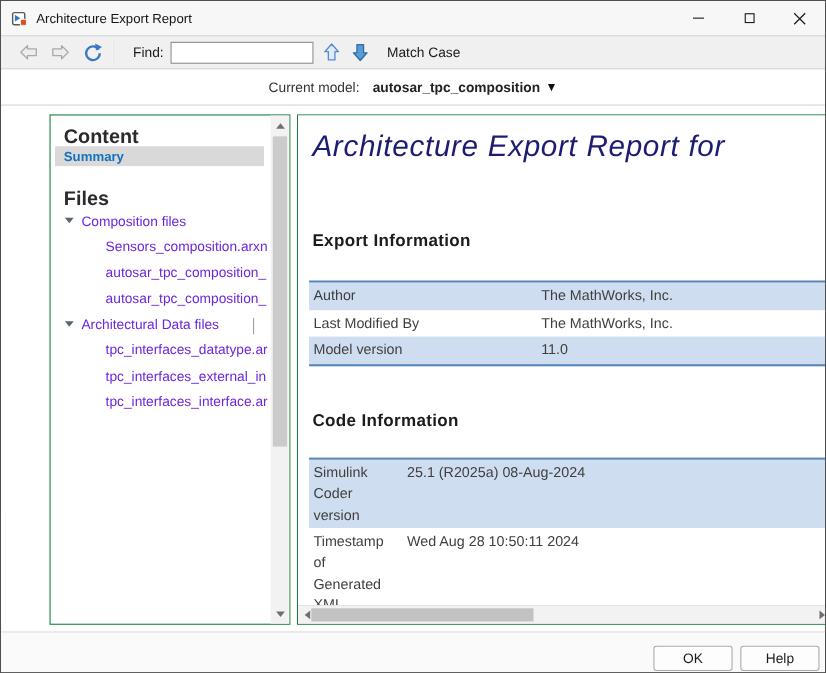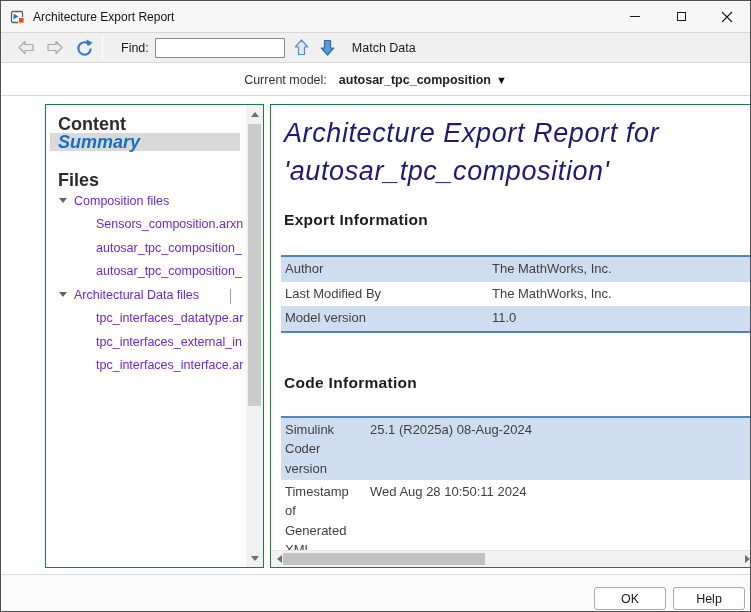--- a/index.html
+++ b/index.html
@@ -39,21 +39,21 @@
   .sb-thumb { position:absolute; background:#cbcbcb; }
   .sb-arrow { position:absolute; display:flex; align-items:center; justify-content:center; }
   .tri-up { width:0; height:0; border-left:4px solid transparent; border-right:4px solid transparent; border-bottom:5px solid #6f6f6f; }
   .tri-down { width:0; height:0; border-left:4px solid transparent; border-right:4px solid transparent; border-top:5px solid #6f6f6f; }
   .tri-left { width:0; height:0; border-top:4px solid transparent; border-bottom:4px solid transparent; border-right:5px solid #6f6f6f; }
   .tri-right { width:0; height:0; border-top:4px solid transparent; border-bottom:4px solid transparent; border-left:5px solid #6f6f6f; }
 
   
   .lp-heading { position:absolute; left:12px; font-size:18px; font-weight:bold; color:#2b2b2b; }
   .summary-bar { position:absolute; left:4px; top:28px; width:190px; height:18px; background:var(--selection-gray,#d9d9d9); display:flex; align-items:center; }
-  .summary-text { margin-left:8px; font-size:18px; font-weight:bold; color:var(--link-blue,#1670c0);font-style:italic; }
+  .summary-text { margin-left:8px; font-size:12px; font-weight:bold; color:var(--link-blue,#1670c0); }
   .tree { position:absolute; left:0; top:84px; right:4px; overflow:hidden; }
   .tree-row { height:23.5px; display:flex; align-items:center; white-space:nowrap; overflow:hidden; font-size:12.5px; color:#6d28d9; }
   .tree-row.parent { padding-left:13px; }
   .tree-row.child { padding-left:50px; }
   .tri-expander { width:0; height:0; border-left:4px solid transparent; border-right:4px solid transparent; border-top:5px solid #5a6570; margin-right:7px; flex:none; }
   .lp-scroll { position:absolute; right:0; top:0; width:17px; height:462px; background:#f2f2f2; }
 
   
   .rp-content { position:absolute; left:0; top:0; width:484px; height:445px; overflow:hidden; background:#fff; }
   .report-title { position:absolute; left:13px; top:9px; font-size:27px; line-height:38px; letter-spacing:0.6px; color:var(--title-navy,#1c1c72); white-space:nowrap;font-style:italic; }
@@ -130,21 +130,21 @@
     <span class="tb-icon" style="margin-left:9px">
       <svg width="15" height="17" viewBox="0 0 15 17">
         <path d="M7.5 1 L13.7 8 H10.5 V15.5 H4.5 V8 H1.3 Z" fill="#ddebf7" stroke="#5a8ac6" stroke-width="1.2" stroke-linejoin="round"></path>
       </svg>
     </span>
     <span class="tb-icon" style="margin-left:11px">
       <svg width="15" height="17" viewBox="0 0 15 17">
         <path d="M7.5 16 L1.3 9 H4.5 V1.5 H10.5 V9 H13.7 Z" fill="#5b9bd5" stroke="#2f6da8" stroke-width="1.2" stroke-linejoin="round"></path>
       </svg>
     </span>
-    <span class="match-case">Match Data</span>
+    <span class="match-case">Match Case</span>
   </div>
 
   <div class="modelbar">
     <span>Current model:</span>
     <span class="model-name">autosar_tpc_composition</span>
     <span class="model-caret">▼</span>
   </div>
 
   <div class="main">
 
@@ -191,21 +191,20 @@
             <div class="tri-down"></div>
           </div>
       </div>
     </div>
     <div class="splitter-tick"></div>
 
     <div class="panel right-panel">
       <div class="rp-content">
         <div class="report-title">
           <div>Architecture Export Report for</div>
-          <div>'autosar_tpc_composition'</div>
         </div>
         <div class="section-heading" style="top:106px">Export Information</div>
         <div class="rtable t1 closed" style="top:150px">
           <div class="t-row blue">
             <div class="t-label">Author</div>
             <div class="t-value">The MathWorks, Inc.</div>
           </div>
           <div class="t-row">
             <div class="t-label">Last Modified By</div>
             <div class="t-value">The MathWorks, Inc.</div>

